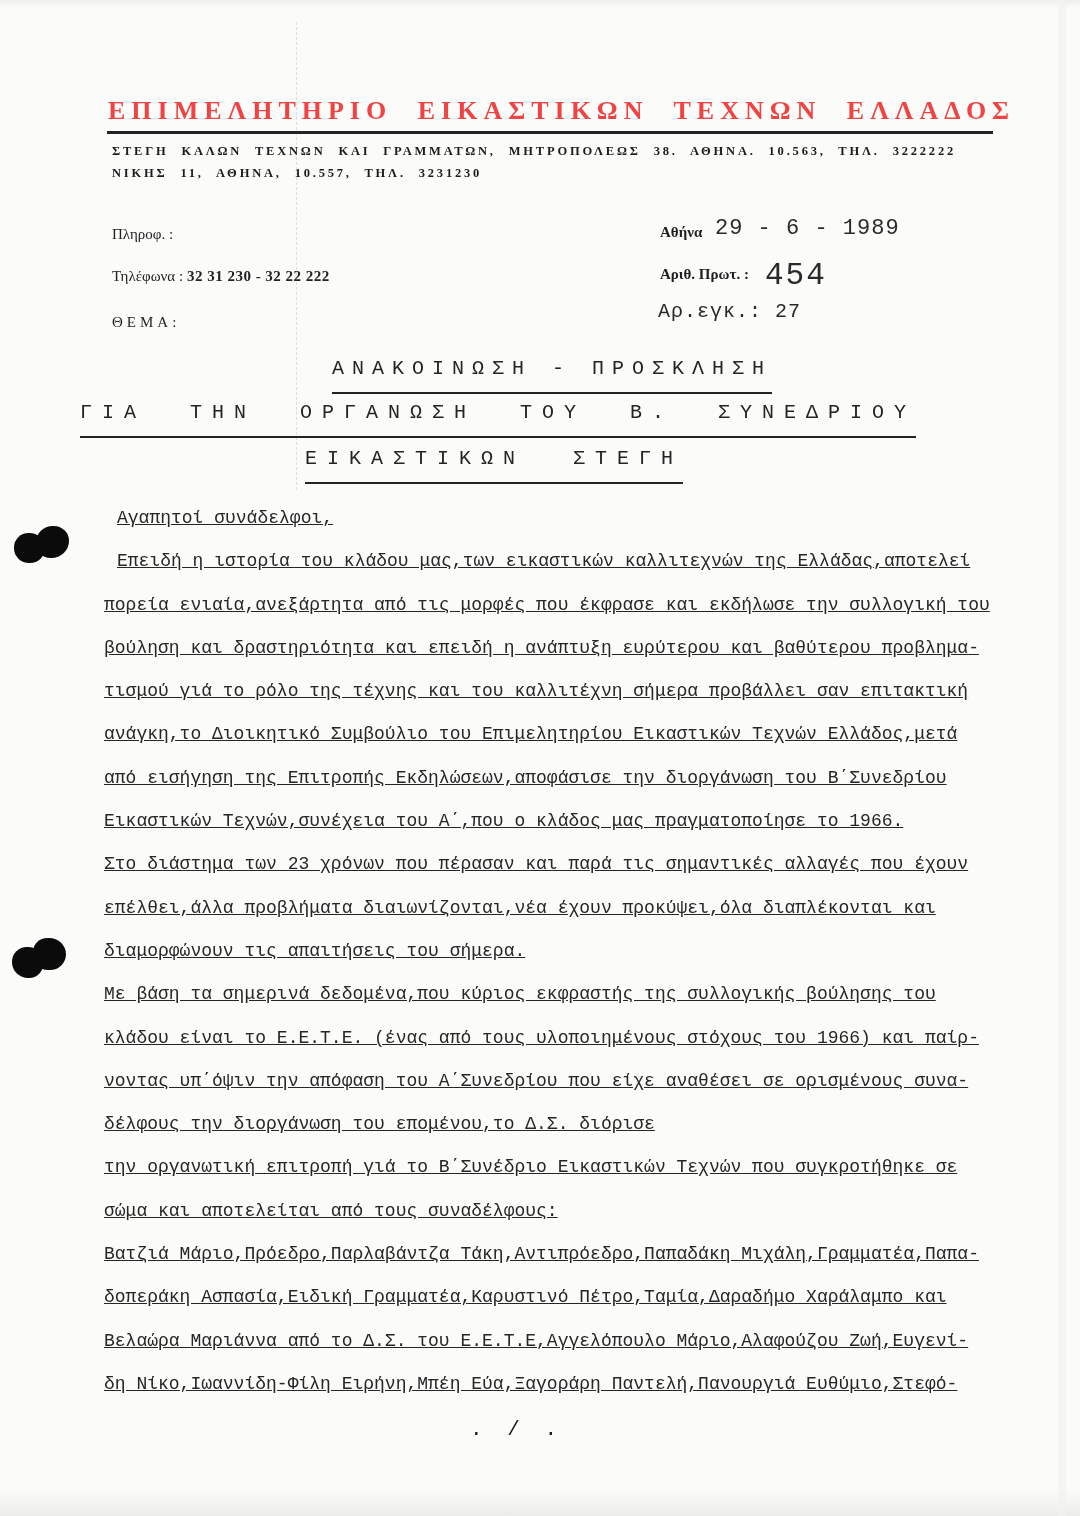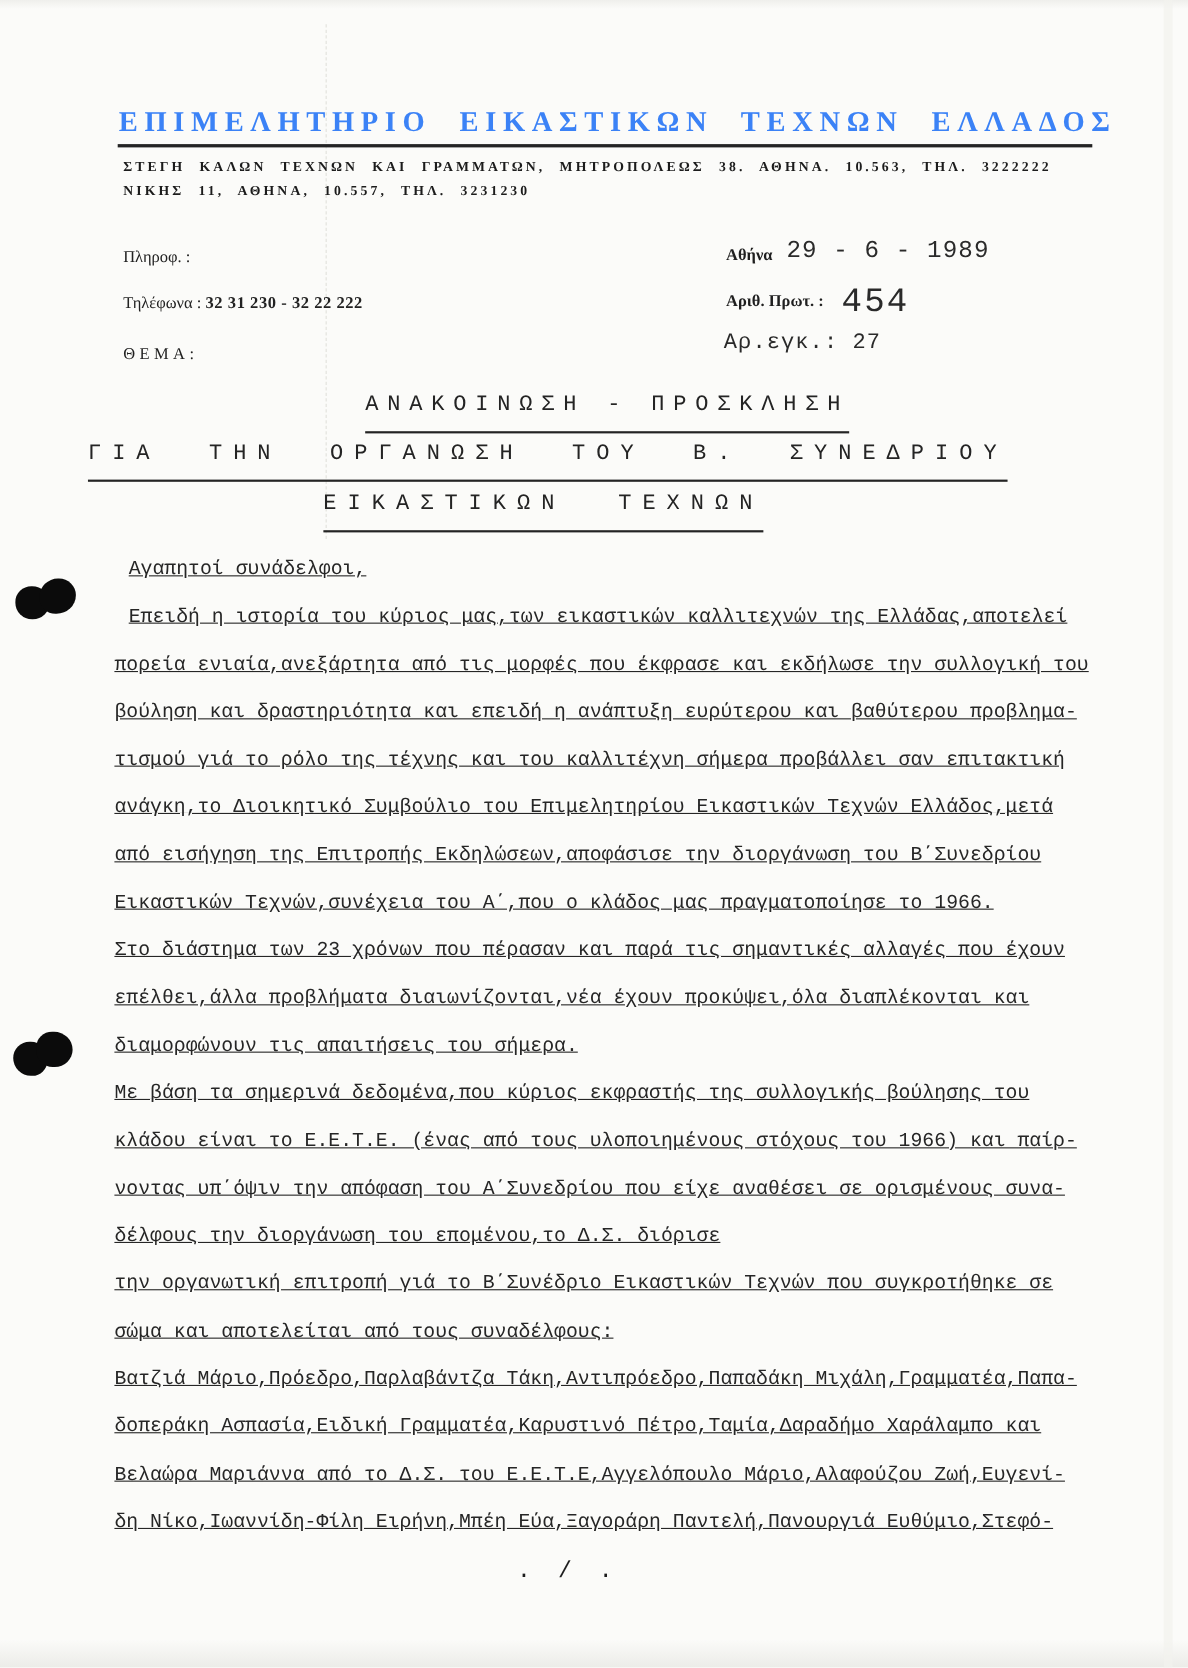--- a/index.html
+++ b/index.html
@@ -17,21 +17,21 @@
     background:linear-gradient(#fbfbf9,#ecece8);}
   .edge-right{position:absolute;top:0;right:14px;width:8px;height:1516px;
     background:#f2f2ee;opacity:.7;}
   .crease{position:absolute;left:296px;top:22px;height:468px;width:0;
     border-left:1px dashed #d9d9d3;opacity:.8;}
 
   
   .org-name{
     position:absolute;left:108px;top:96px;width:890px;
     font-size:26px;font-weight:600;letter-spacing:6px;word-spacing:13px;
-    color:#3b82f6;white-space:nowrap;
+    color:#ef4444;white-space:nowrap;
   }
   .head-rule{position:absolute;left:107px;top:131px;width:886px;height:3px;background:#242424;}
   .addr1{position:absolute;left:112px;top:144px;font-size:12.5px;font-weight:700;
     letter-spacing:2.8px;word-spacing:7px;color:#1c1c1c;white-space:nowrap;}
   .addr2{position:absolute;left:112px;top:166px;font-size:12.5px;font-weight:700;
     letter-spacing:2.8px;word-spacing:7px;color:#1c1c1c;white-space:nowrap;}
 
   
   .meta-label{font-size:15px;color:#222;}
   .m-info{position:absolute;left:112px;top:226px;}
@@ -102,26 +102,26 @@
   <div class="m-subject">ΘΕΜΑ:</div>
 
   <div class="m-city">Αθήνα</div>
   <div class="m-date">29 - 6 - 1989</div>
   <div class="m-prot">Αριθ. Πρωτ. :</div>
   <div class="m-prot-val">454</div>
   <div class="m-appr">Αρ.εγκ.: 27</div>
 
   <div class="title-line t1">ΑΝΑΚΟΙΝΩΣΗ - ΠΡΟΣΚΛΗΣΗ</div>
   <div class="title-line t2">ΓΙΑ ΤΗΝ ΟΡΓΑΝΩΣΗ ΤΟΥ Β. ΣΥΝΕΔΡΙΟΥ</div>
-  <div class="title-line t3">ΕΙΚΑΣΤΙΚΩΝ ΤΕΧΝΩΝ</div>
+  <div class="title-line t3">ΕΙΚΑΣΤΙΚΩΝ ΣΤΕΓΗ</div>
 
   <div class="body-text">
 
   <div class="body-line">Αγαπητοί συνάδελφοι,</div>
-      <div class="body-line">Επειδή η ιστορία του κύριος μας,των εικαστικών καλλιτεχνών της Ελλάδας,αποτελεί</div>
+      <div class="body-line">Επειδή η ιστορία του κλάδου μας,των εικαστικών καλλιτεχνών της Ελλάδας,αποτελεί</div>
       <div class="body-line">πορεία ενιαία,ανεξάρτητα από τις μορφές που έκφρασε και εκδήλωσε την συλλογική του</div>
       <div class="body-line">βούληση και δραστηριότητα και επειδή η ανάπτυξη ευρύτερου και βαθύτερου προβλημα-</div>
       <div class="body-line">τισμού γιά το ρόλο της τέχνης και του καλλιτέχνη σήμερα προβάλλει σαν επιτακτική</div>
       <div class="body-line">ανάγκη,το Διοικητικό Συμβούλιο του Επιμελητηρίου Εικαστικών Τεχνών Ελλάδος,μετά</div>
       <div class="body-line">από εισήγηση της Επιτροπής Εκδηλώσεων,αποφάσισε την διοργάνωση του Β΄Συνεδρίου</div>
       <div class="body-line">Εικαστικών Τεχνών,συνέχεια του Α΄,που ο κλάδος μας πραγματοποίησε το 1966.</div>
       <div class="body-line">Στο διάστημα των 23 χρόνων που πέρασαν και παρά τις σημαντικές αλλαγές που έχουν</div>
       <div class="body-line">επέλθει,άλλα προβλήματα διαιωνίζονται,νέα έχουν προκύψει,όλα διαπλέκονται και</div>
       <div class="body-line">διαμορφώνουν τις απαιτήσεις του σήμερα.</div>
       <div class="body-line">Με βάση τα σημερινά δεδομένα,που κύριος εκφραστής της συλλογικής βούλησης του</div>

